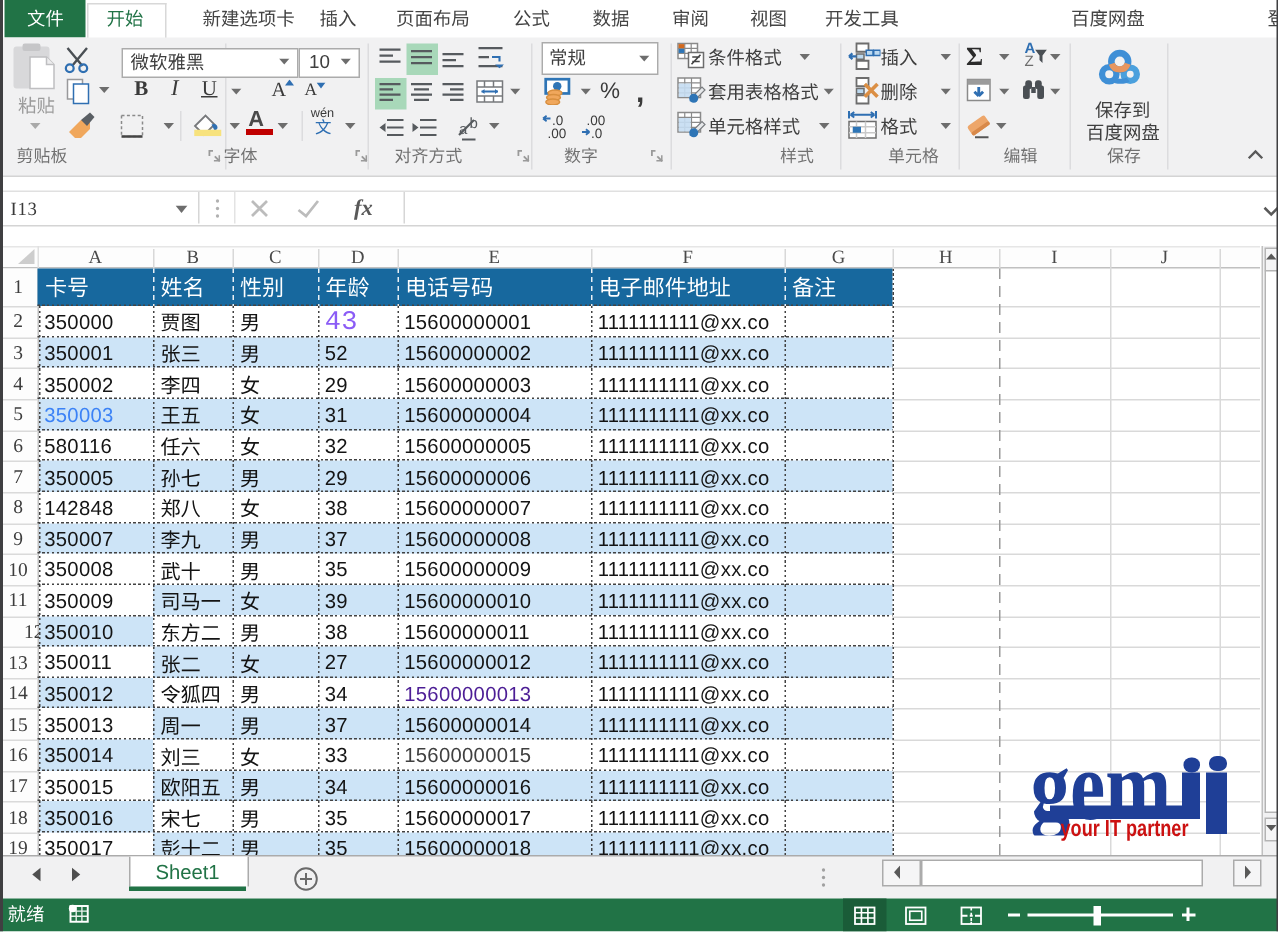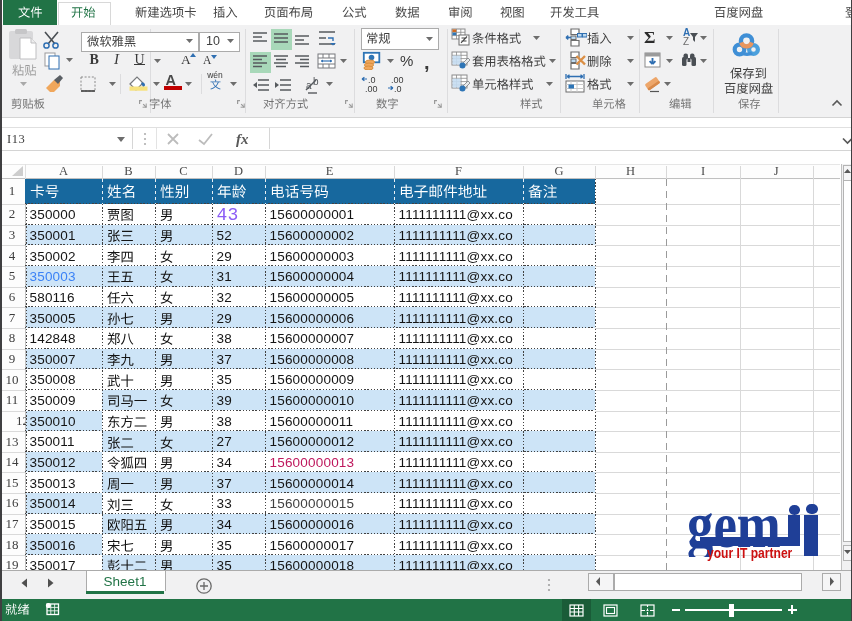--- a/index.html
+++ b/index.html
@@ -710,21 +710,21 @@
 <div style="position:absolute;left:269.5px;top:433.4px;font-family:'Liberation Sans';font-size:13.5px;color:#141414;letter-spacing:0.2px;height:18px;line-height:18px;white-space:pre">15600000012</div>
 <div style="position:absolute;left:398.5px;top:433.4px;font-family:'Liberation Sans';font-size:13.5px;color:#141414;letter-spacing:0.2px;height:18px;line-height:18px;white-space:pre">1111111111@xx.co</div>
 <div style="position:absolute;left:29.5px;top:454.0px;font-family:'Liberation Sans';font-size:13.5px;color:#141414;letter-spacing:0.2px;height:18px;line-height:18px;white-space:pre">350012</div>
 <div style="position:absolute;left:106.5px;top:456.2px;line-height:0"><svg class="" style="" width="41" height="15" viewBox="0 -11.8 41 15">
       <path fill="#141414" d="M5.4 -7.5C6.1 -6.9 7.0 -6.0 7.4 -5.4L8.2 -6.0C7.7 -6.6 6.8 -7.5 6.1 -8.1ZM2.3 -5.1V-4.1H9.5C8.8 -3.3 7.8 -2.3 6.9 -1.4C6.2 -1.9 5.5 -2.4 4.8 -2.7L4.1 -2.0C5.6 -1.1 7.5 0.3 8.4 1.1L9.2 0.3C8.8 -0.0 8.3 -0.5 7.7 -0.9C9.0 -2.1 10.5 -3.6 11.5 -4.7L10.7 -5.1L10.5 -5.1ZM6.8 -11.3C5.4 -9.4 2.9 -7.6 0.5 -6.6C0.8 -6.3 1.0 -6.0 1.2 -5.7C3.2 -6.7 5.2 -8.1 6.8 -9.7C8.3 -8.1 10.5 -6.6 12.3 -5.8C12.5 -6.0 12.8 -6.5 13.1 -6.7C11.1 -7.4 8.8 -8.9 7.4 -10.4L7.7 -10.8Z M17.5 -11.0C17.2 -10.5 16.9 -9.9 16.4 -9.4C16.1 -9.9 15.6 -10.4 15.0 -10.9L14.2 -10.4C14.9 -9.8 15.4 -9.2 15.8 -8.6C15.2 -8.0 14.5 -7.4 13.9 -7.0C14.2 -6.8 14.4 -6.4 14.6 -6.2C15.1 -6.6 15.7 -7.1 16.2 -7.7C16.4 -7.2 16.6 -6.7 16.6 -6.1C16.0 -4.9 14.9 -3.7 13.9 -3.0C14.1 -2.8 14.3 -2.4 14.5 -2.2C15.3 -2.8 16.1 -3.7 16.8 -4.6L16.8 -4.1C16.8 -2.3 16.7 -0.8 16.3 -0.4C16.2 -0.2 16.1 -0.2 15.9 -0.2C15.6 -0.1 15.0 -0.1 14.4 -0.2C14.5 0.1 14.7 0.5 14.7 0.9C15.3 0.9 15.8 0.9 16.3 0.8C16.6 0.7 16.9 0.6 17.1 0.3C17.6 -0.4 17.8 -2.1 17.8 -4.0C17.8 -5.6 17.7 -7.1 16.9 -8.5C17.5 -9.2 17.9 -9.9 18.3 -10.5ZM20.7 0.6C20.9 0.5 21.3 0.3 23.4 -0.3C23.5 0.1 23.6 0.5 23.7 0.8L24.4 0.5C24.2 -0.5 23.7 -2.1 23.2 -3.3L22.5 -3.0C22.7 -2.5 23.0 -1.8 23.2 -1.1L21.4 -0.6C22.3 -2.7 22.4 -5.0 22.4 -6.8V-9.8L23.8 -10.0C24.0 -5.5 24.4 -1.4 25.6 0.9C25.8 0.7 26.1 0.3 26.4 0.2C25.2 -1.8 24.8 -5.9 24.6 -10.2C25.1 -10.3 25.6 -10.4 26.0 -10.5L25.2 -11.3C23.8 -10.8 21.3 -10.5 19.1 -10.2V-7.6C19.1 -5.3 19.0 -2.0 17.6 0.4C17.8 0.5 18.2 0.8 18.4 1.0C19.8 -1.6 20.0 -5.2 20.0 -7.6V-9.5L21.5 -9.6V-6.8C21.5 -4.7 21.5 -2.1 20.1 -0.1C20.3 0.0 20.6 0.4 20.7 0.6Z M28.0 -10.1V0.6H29.0V-0.4H37.9V0.5H39.0V-10.1ZM29.0 -1.4V-9.1H31.5C31.4 -5.8 31.2 -4.1 29.2 -3.1C29.4 -3.0 29.7 -2.6 29.8 -2.4C32.1 -3.5 32.4 -5.5 32.5 -9.1H34.4V-4.9C34.4 -3.9 34.6 -3.4 35.5 -3.4C35.8 -3.4 36.7 -3.4 37.0 -3.4C37.3 -3.4 37.7 -3.5 37.8 -3.5C37.8 -3.8 37.8 -4.1 37.7 -4.4C37.6 -4.3 37.2 -4.3 37.0 -4.3C36.7 -4.3 35.9 -4.3 35.7 -4.3C35.4 -4.3 35.3 -4.5 35.3 -4.9V-9.1H37.9V-1.4Z"></path>
     </svg></div>
 <div style="position:absolute;left:159.5px;top:456.2px;line-height:0"><svg class="" style="" width="14" height="15" viewBox="0 -11.8 14 15">
       <path fill="#141414" d="M3.0 -7.5H6.2V-6.0H3.0ZM7.2 -7.5H10.3V-6.0H7.2ZM3.0 -9.7H6.2V-8.3H3.0ZM7.2 -9.7H10.3V-8.3H7.2ZM1.0 -3.8V-2.9H5.4C4.7 -1.5 3.5 -0.4 0.6 0.2C0.8 0.4 1.0 0.8 1.1 1.1C4.4 0.3 5.8 -1.1 6.5 -2.9H10.7C10.5 -1.1 10.3 -0.2 10.0 0.0C9.9 0.1 9.7 0.1 9.4 0.1C9.1 0.1 8.2 0.1 7.3 0.1C7.5 0.3 7.6 0.7 7.7 1.0C8.5 1.0 9.3 1.0 9.8 1.0C10.2 1.0 10.5 0.9 10.8 0.6C11.3 0.2 11.5 -0.8 11.8 -3.4C11.8 -3.5 11.8 -3.8 11.8 -3.8H6.8C6.8 -4.2 6.9 -4.7 7.0 -5.1H11.4V-10.5H2.1V-5.1H5.9C5.9 -4.7 5.8 -4.2 5.7 -3.8Z"></path>
     </svg></div>
 <div style="position:absolute;left:216.5px;top:454.0px;font-family:'Liberation Sans';font-size:13.5px;color:#141414;letter-spacing:0.2px;height:18px;line-height:18px;white-space:pre">34</div>
-<div style="position:absolute;left:269.5px;top:454.0px;font-family:'Liberation Sans';font-size:13.5px;color:#be185d;letter-spacing:0.2px;height:18px;line-height:18px;white-space:pre">15600000013</div>
+<div style="position:absolute;left:269.5px;top:454.0px;font-family:'Liberation Sans';font-size:13.5px;color:#4c1d95;letter-spacing:0.2px;height:18px;line-height:18px;white-space:pre">15600000013</div>
 <div style="position:absolute;left:398.5px;top:454.0px;font-family:'Liberation Sans';font-size:13.5px;color:#141414;letter-spacing:0.2px;height:18px;line-height:18px;white-space:pre">1111111111@xx.co</div>
 <div style="position:absolute;left:29.5px;top:474.7px;font-family:'Liberation Sans';font-size:13.5px;color:#141414;letter-spacing:0.2px;height:18px;line-height:18px;white-space:pre">350013</div>
 <div style="position:absolute;left:106.5px;top:476.8px;line-height:0"><svg class="" style="" width="27" height="15" viewBox="0 -11.8 27 15">
       <path fill="#141414" d="M2.0 -10.6V-6.3C2.0 -4.2 1.8 -1.4 0.4 0.5C0.7 0.6 1.1 1.0 1.2 1.2C2.8 -0.9 3.0 -4.0 3.0 -6.3V-9.7H10.8V-0.2C10.8 0.0 10.7 0.1 10.5 0.1C10.2 0.1 9.4 0.1 8.5 0.1C8.7 0.4 8.8 0.8 8.9 1.1C10.1 1.1 10.8 1.0 11.2 0.9C11.6 0.7 11.8 0.4 11.8 -0.2V-10.6ZM6.3 -9.4V-8.2H3.9V-7.4H6.3V-6.1H3.5V-5.3H10.1V-6.1H7.2V-7.4H9.8V-8.2H7.2V-9.4ZM4.2 -4.2V0.1H5.1V-0.6H9.4V-4.2ZM5.1 -3.4H8.5V-1.4H5.1Z M14.0 -5.8V-4.7H26.3V-5.8Z"></path>
     </svg></div>
 <div style="position:absolute;left:159.5px;top:476.8px;line-height:0"><svg class="" style="" width="14" height="15" viewBox="0 -11.8 14 15">
       <path fill="#141414" d="M3.0 -7.5H6.2V-6.0H3.0ZM7.2 -7.5H10.3V-6.0H7.2ZM3.0 -9.7H6.2V-8.3H3.0ZM7.2 -9.7H10.3V-8.3H7.2ZM1.0 -3.8V-2.9H5.4C4.7 -1.5 3.5 -0.4 0.6 0.2C0.8 0.4 1.0 0.8 1.1 1.1C4.4 0.3 5.8 -1.1 6.5 -2.9H10.7C10.5 -1.1 10.3 -0.2 10.0 0.0C9.9 0.1 9.7 0.1 9.4 0.1C9.1 0.1 8.2 0.1 7.3 0.1C7.5 0.3 7.6 0.7 7.7 1.0C8.5 1.0 9.3 1.0 9.8 1.0C10.2 1.0 10.5 0.9 10.8 0.6C11.3 0.2 11.5 -0.8 11.8 -3.4C11.8 -3.5 11.8 -3.8 11.8 -3.8H6.8C6.8 -4.2 6.9 -4.7 7.0 -5.1H11.4V-10.5H2.1V-5.1H5.9C5.9 -4.7 5.8 -4.2 5.7 -3.8Z"></path>
     </svg></div>
 <div style="position:absolute;left:216.5px;top:474.7px;font-family:'Liberation Sans';font-size:13.5px;color:#141414;letter-spacing:0.2px;height:18px;line-height:18px;white-space:pre">37</div>
 <div style="position:absolute;left:269.5px;top:474.7px;font-family:'Liberation Sans';font-size:13.5px;color:#141414;letter-spacing:0.2px;height:18px;line-height:18px;white-space:pre">15600000014</div>

